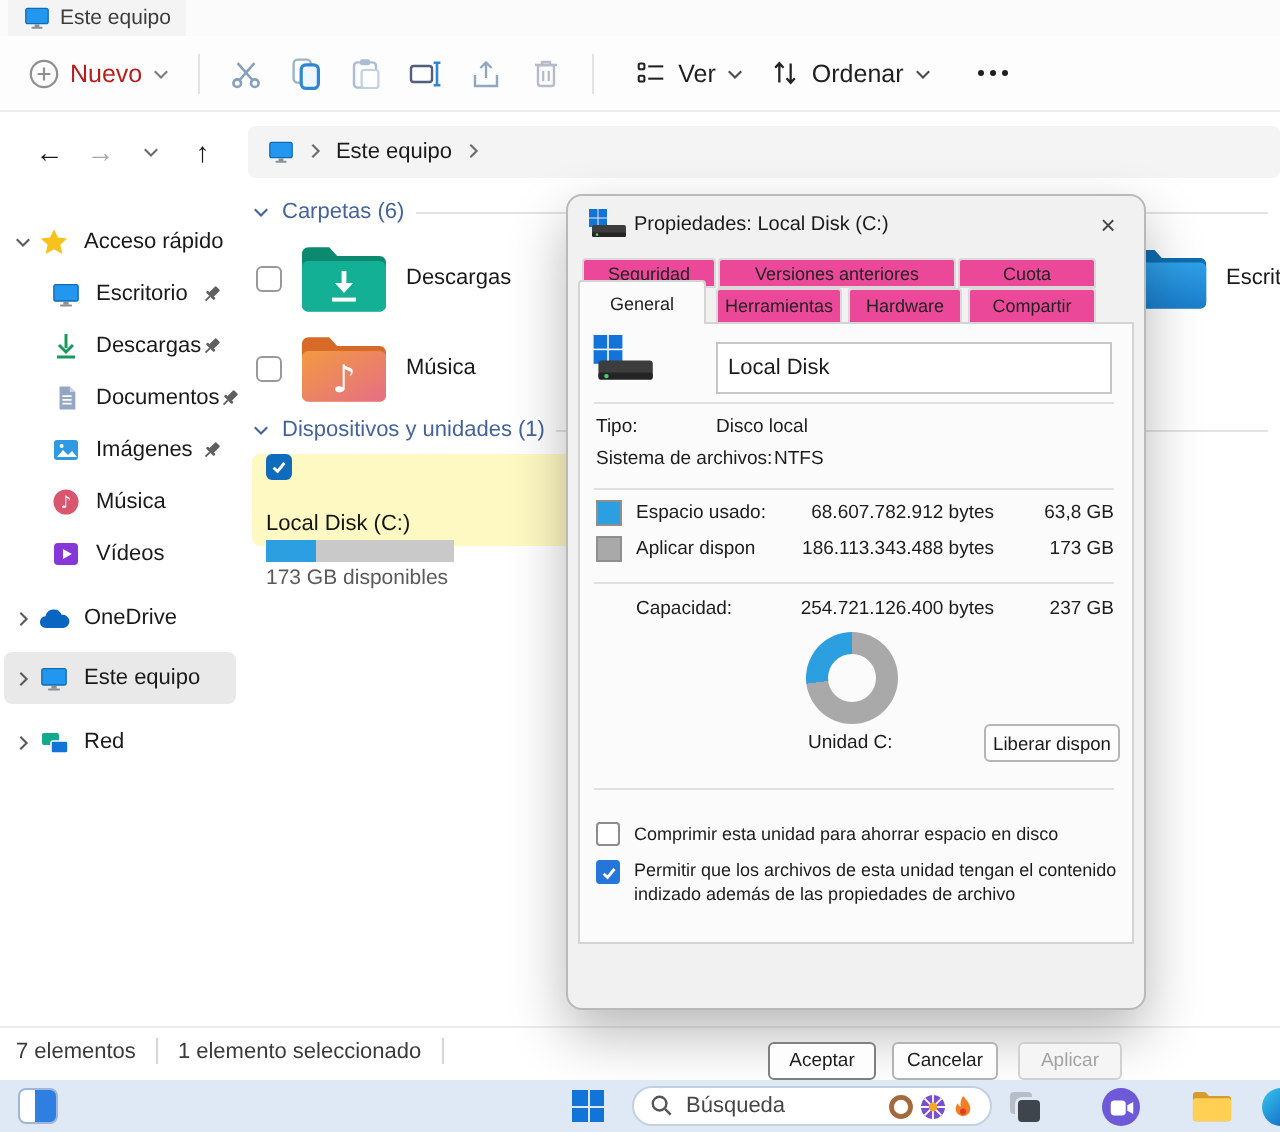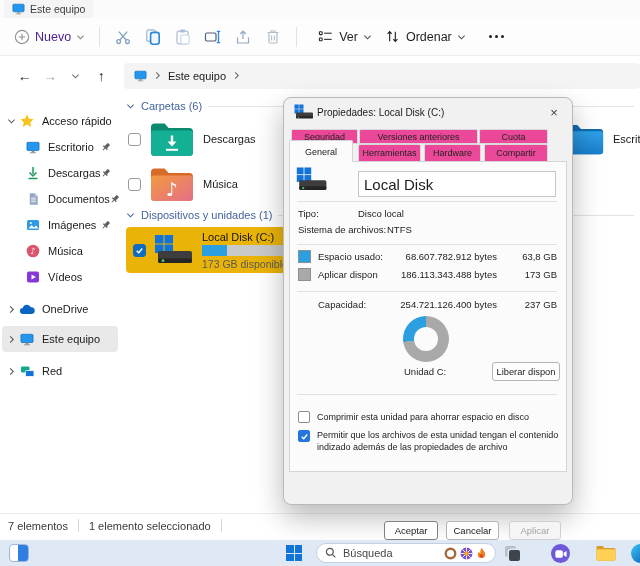--- a/index.html
+++ b/index.html
@@ -6,21 +6,21 @@
   .screen{position:relative;width:640px;height:566px;background:#fff;overflow:hidden;
           font-family:"Liberation Sans",sans-serif;-webkit-font-smoothing:antialiased;}
   svg{display:block;}
   
   .titlebar{position:absolute;left:0;top:0;width:640px;height:18px;background:#fbfbfb;}
   .wtab{position:absolute;left:4px;top:0;height:18px;display:flex;align-items:center;gap:5px;
         padding:0 8px;font-size:10.5px;color:#3c3c3c;background:#f4f4f4;border-radius:0 0 0 0;}
   .toolbar{position:absolute;left:0;top:18px;width:640px;height:38px;background:#fdfdfd;
            border-bottom:1px solid #ececec;display:flex;align-items:center;padding-left:8px;box-sizing:border-box;}
   .tbtn{display:flex;align-items:center;gap:5px;height:26px;padding:0 6px;border-radius:4px;font-size:12.5px;color:#1f1f1f;}
-  .tbtn.dim{color:#4c1d95;}
+  .tbtn.dim{color:#b91c1c;}
   .ibtn{width:30px;height:26px;display:flex;align-items:center;justify-content:center;border-radius:4px;}
   .vsep{width:1px;height:20px;background:#e3e3e3;margin:0 8px;}
   .dots{display:flex;gap:3px;align-items:center;}
   .dots i{width:3px;height:3px;border-radius:50%;background:#1f1f1f;}
   .navbar{position:absolute;left:0;top:56px;width:640px;height:39px;display:flex;align-items:center;
           padding-left:12px;box-sizing:border-box;gap:0;}
   .navarrow{font-size:14px;color:#191919;width:26px;height:24px;display:flex;align-items:center;justify-content:center;border-radius:4px;}
   .navarrow.dis{color:#a8a8a8;}
   .addressbox{margin-left:10px;width:506px;height:26px;background:#f4f4f4;border-radius:4px;
               display:flex;align-items:center;padding:0 10px;gap:7px;font-size:11px;color:#1b1b1b;}
@@ -33,22 +33,22 @@
   .si .ico{width:18px;display:flex;justify-content:center;margin-right:6px;flex:0 0 18px;}
   .si.child{padding-left:22px;}
   .si .pin{margin-left:auto;margin-right:7px;}
   
   .content{position:absolute;left:120px;top:95px;width:520px;height:418px;background:#fff;overflow:hidden;}
   .gheader{position:absolute;display:flex;align-items:center;gap:6px;font-size:11px;color:#44639c;}
   .gheader .rule{height:1px;background:#e3e3e3;}
   .cell{position:absolute;display:flex;align-items:center;gap:9px;font-size:11px;color:#191919;}
   .cb{width:13px;height:13px;border:1px solid #999;border-radius:3px;background:#fff;box-sizing:border-box;flex:0 0 13px;}
   .cb.on{background:#0f6cbd;border-color:#0f6cbd;display:flex;align-items:center;justify-content:center;}
-  .driverow{position:absolute;left:6px;top:132px;width:178px;height:46px;background:#eab308;border-radius:4px;
-            display:flex;align-items:center;gap:8px;padding-left:7px;box-sizing:border-box;}
+  .driverow{position:absolute;left:6px;top:132px;width:178px;height:46px;background:#fef9c3;border-radius:4px;
+            display:flex;gap:8px;padding-left:7px;box-sizing:border-box;flex-direction:column;}
   .drivecol{display:flex;flex-direction:column;gap:2px;}
   .drivename{font-size:11px;color:#141414;}
   .bar{width:94px;height:11px;background:#c9c9c9;overflow:hidden;}
   .bar .fill{height:100%;background:#2b9fe0;}
   .freetext{font-size:10.5px;color:#5a5a5a;}
   .statusbar{position:absolute;left:0;top:513px;width:640px;height:24px;background:#fff;border-top:1px solid #ececec;
              display:flex;align-items:center;gap:10px;padding-left:8px;box-sizing:border-box;font-size:11px;color:#3a3a3a;}
   .ssep{width:1px;height:13px;background:#d6d6d6;}
   
   .dialog{position:absolute;left:283px;top:97px;width:290px;height:408px;background:#f1f1f1;
@@ -62,21 +62,21 @@
   .tab.active{background:#fbfbfb;border-color:#d4d4d4;border-bottom:none;z-index:3;}
   .dpanel{position:absolute;left:5px;top:63px;width:278px;height:311px;background:#fbfbfb;
           border:1px solid #d4d4d4;box-sizing:border-box;z-index:2;}
   .abs{position:absolute;}
   .dsep{position:absolute;left:7px;right:9px;height:1px;background:#e0e0e0;}
   .dlabel{position:absolute;font-size:9.5px;color:#1c1c1c;white-space:nowrap;}
   .dbytes{position:absolute;right:69px;font-size:9.5px;color:#1c1c1c;text-align:right;white-space:nowrap;}
   .dsize{position:absolute;right:9px;font-size:9.5px;color:#1c1c1c;text-align:right;white-space:nowrap;}
   .swatch{position:absolute;left:8px;width:13px;height:13px;border:1px solid #8f8f8f;box-sizing:border-box;}
   .nameinput{position:absolute;left:68px;top:9px;width:198px;height:20px;border:1px solid #c6c6c6;background:#fff;
-             font-family:"Liberation Sans",sans-serif;font-size:15px;color:#1c1c1c;padding:12px 5px;box-sizing:border-box;}
+             font-family:"Liberation Sans",sans-serif;font-size:11px;color:#1c1c1c;padding:12px 5px;box-sizing:border-box;}
   .donut{position:absolute;left:113px;top:154px;width:46px;height:46px;border-radius:50%;}
   .donut .hole{position:absolute;left:11px;top:11px;width:24px;height:24px;border-radius:50%;background:#fbfbfb;}
   .dbtn{position:absolute;display:flex;align-items:center;justify-content:center;background:#fdfdfd;
         border:1px solid #b5b5b5;border-radius:3px;font-size:9.3px;color:#1c1c1c;box-sizing:border-box;}
   .dcb{position:absolute;left:8px;width:12px;height:12px;border:1px solid #8c8c8c;border-radius:2px;background:#fff;box-sizing:border-box;}
   .dcb.on{background:#2676d9;border-color:#2676d9;display:flex;align-items:center;justify-content:center;}
   .dchecklabel{position:absolute;left:27px;font-size:9px;color:#1c1c1c;line-height:1.3;}
   .fbtn{position:absolute;top:383px;height:19px;display:flex;align-items:center;justify-content:center;
         background:#fdfdfd;border:1px solid #b3b3b3;border-radius:3px;font-size:9.5px;color:#1c1c1c;box-sizing:border-box;margin-top:40px;}
   .fbtn.default{border-color:#7f7f7f;}

